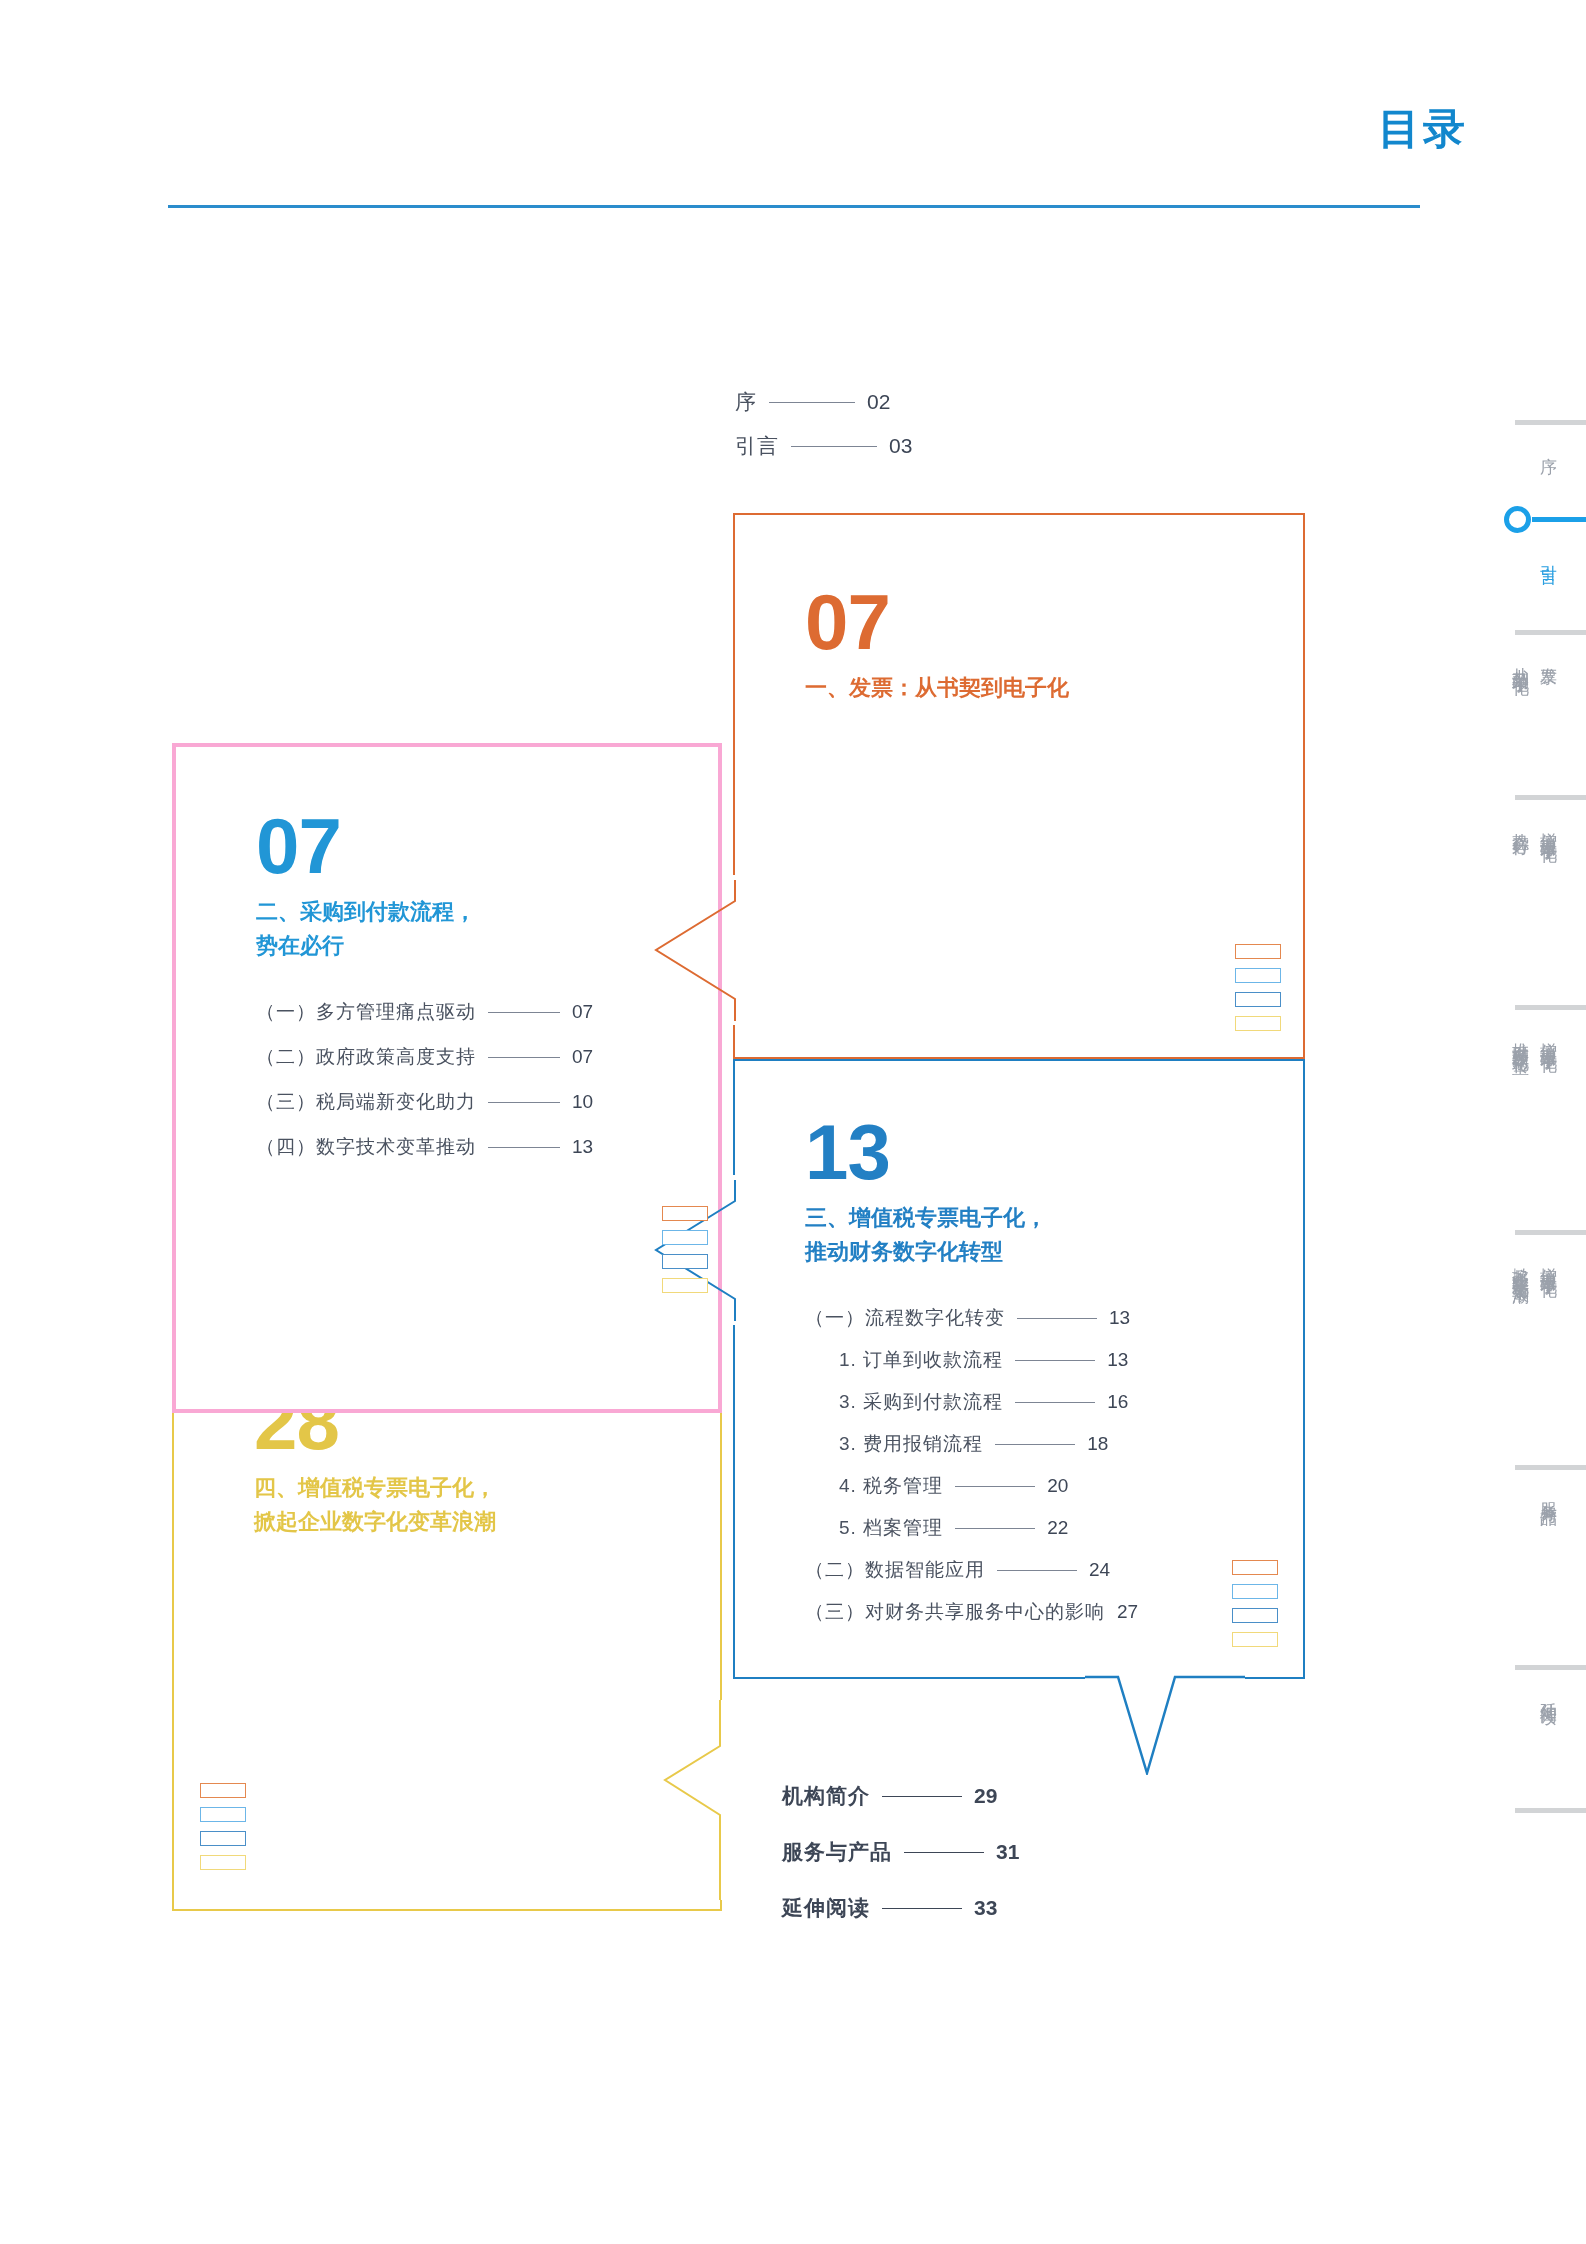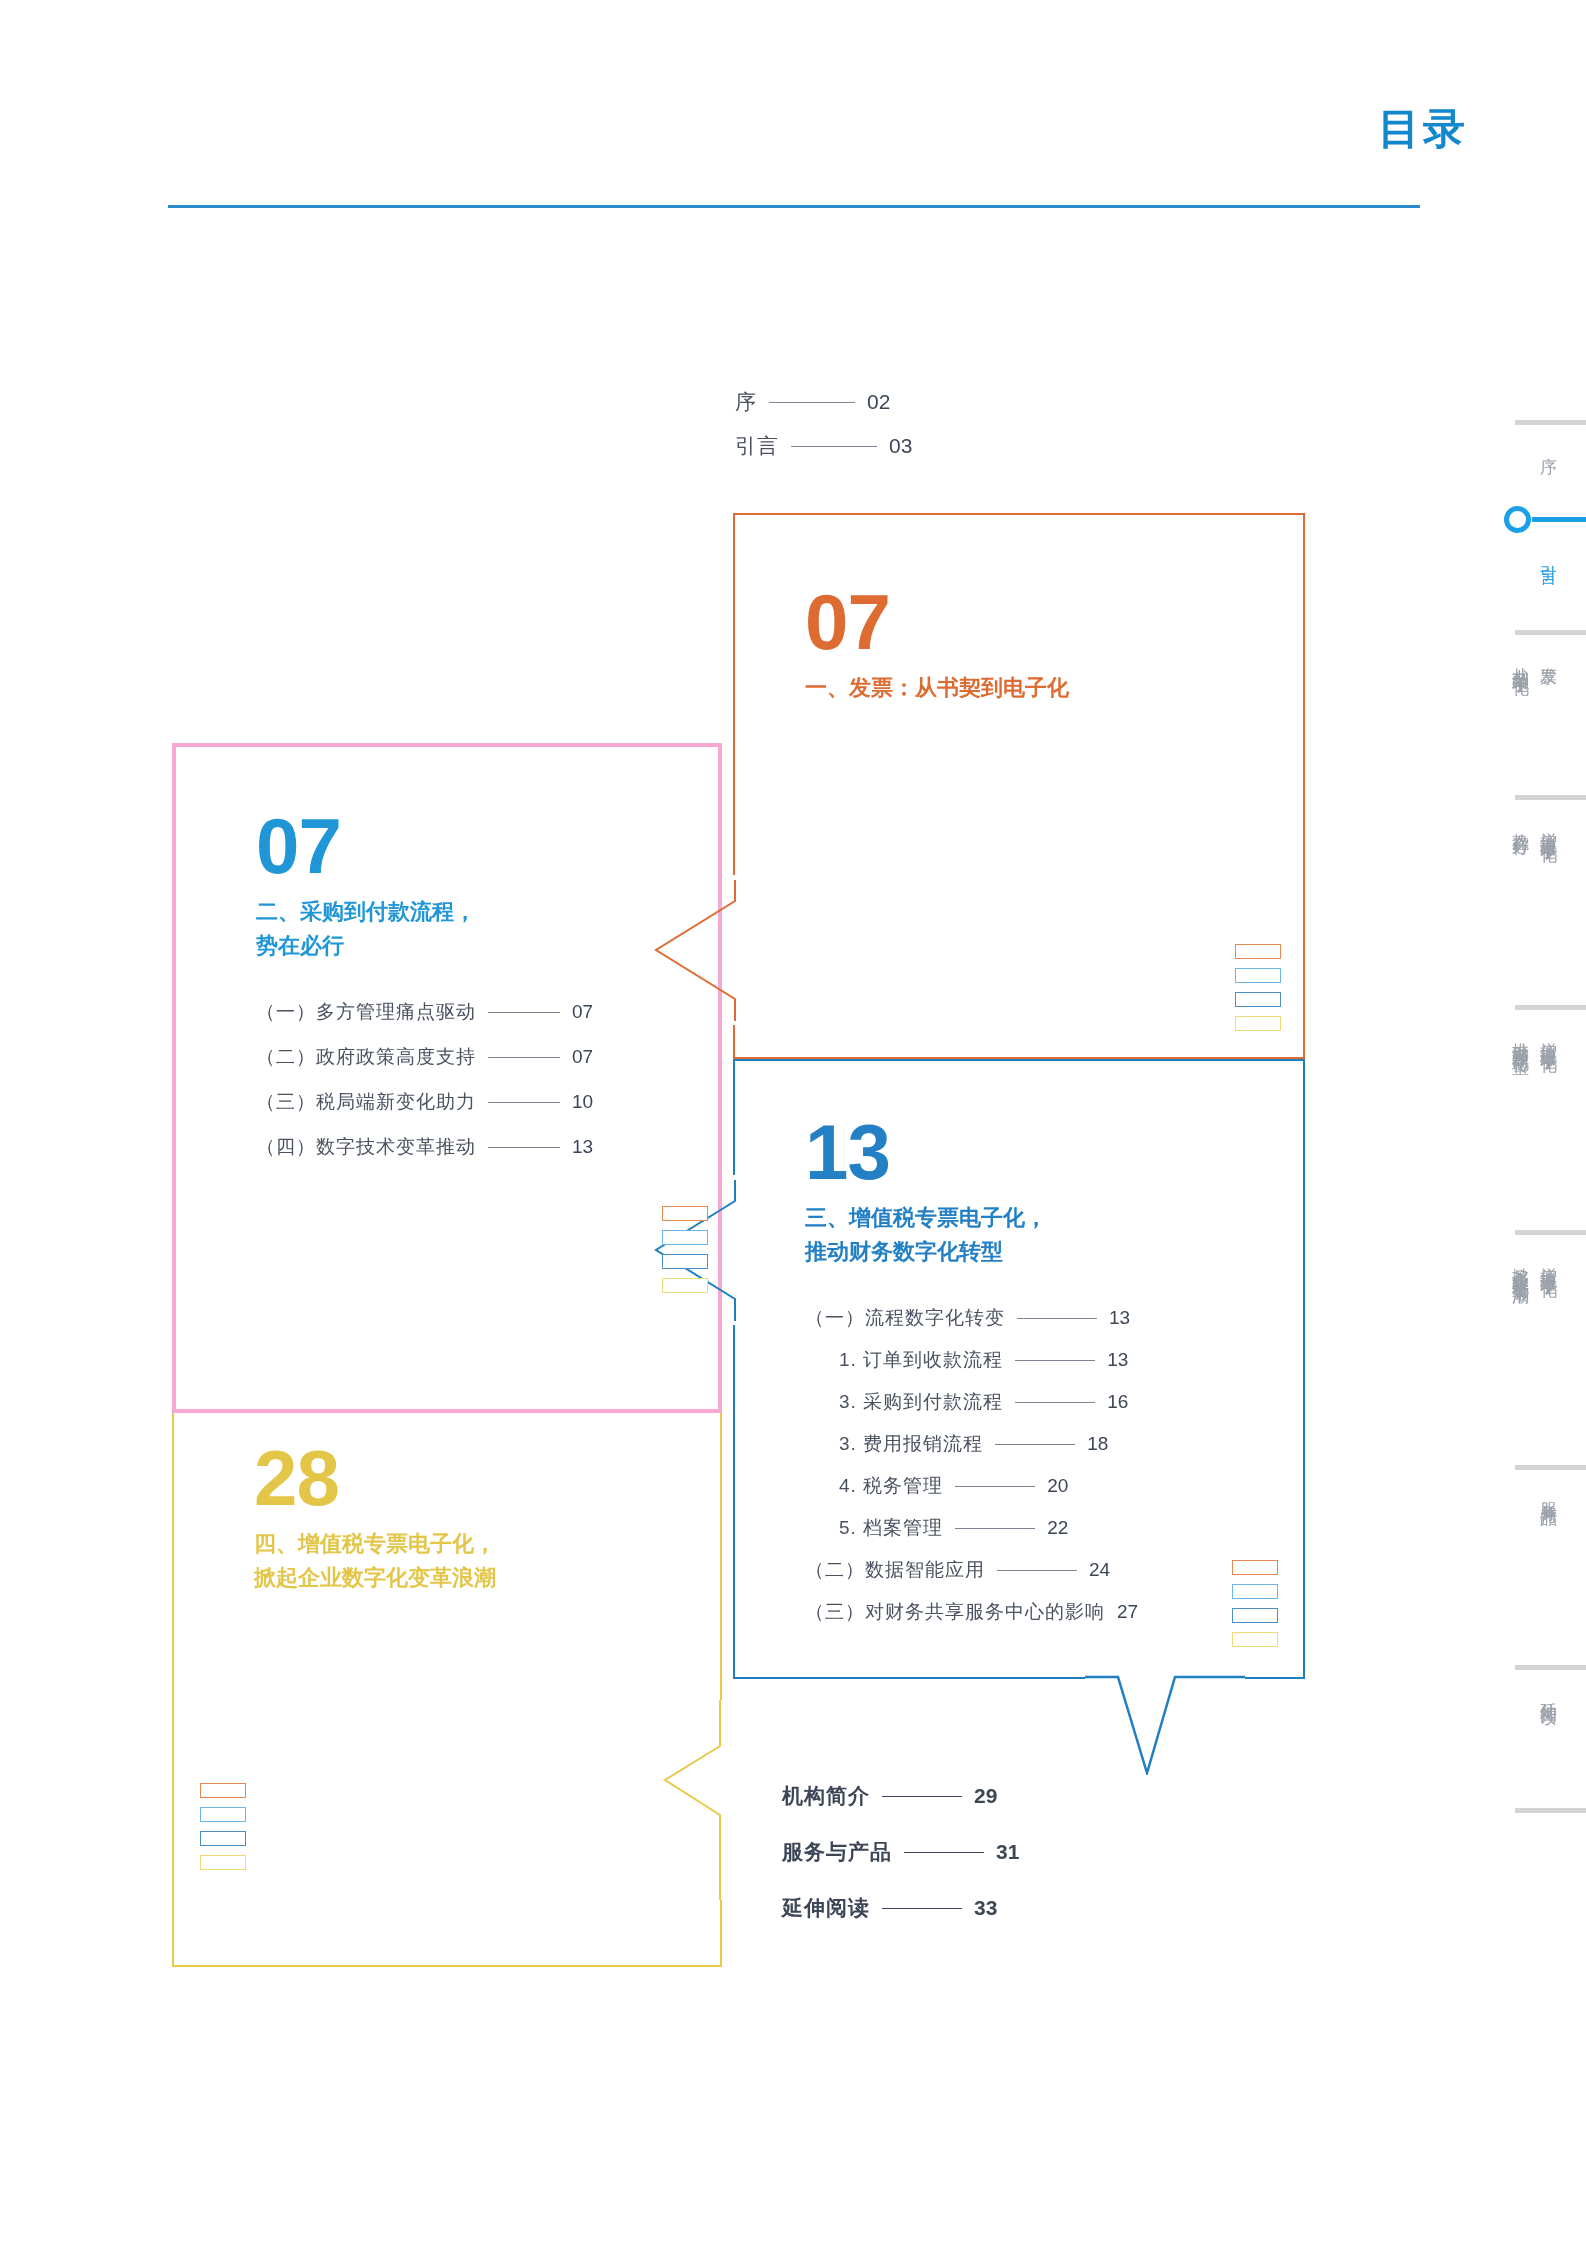--- a/index.html
+++ b/index.html
@@ -134,21 +134,21 @@
     font-size: 19px;
   }
   #card-13 .sublist .toc-row { margin-bottom: 16px; }
   #card-13 .sublist .leader { width: 80px; }
   #card-13 .sublist .indent { padding-left: 34px; }
   #card-13 .sublist .nolead .leader { margin: 0 6px; width: 0; background: transparent; }
 
   
   #card-28 {
     left: 172px;
-    top: 1379px;
+    top: 1323px;
     width: 550px;
     height: 588px;
     border: 2px solid #e8c94a;
     z-index: 1;
   }
   #card-28 .num { color: #e3c648; }
   #card-28 .ctitle { color: #e3c648; }
   #card-28 .inner { padding: 60px 0 0 80px; }
 
   

